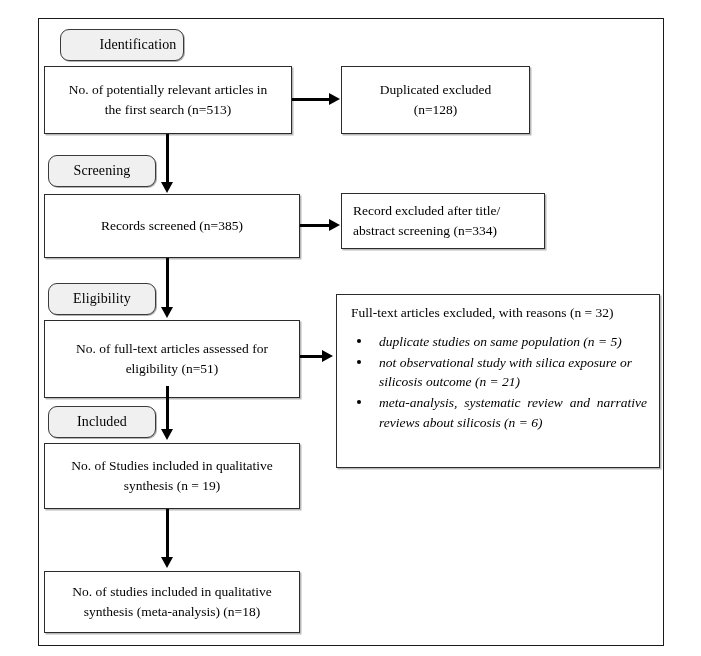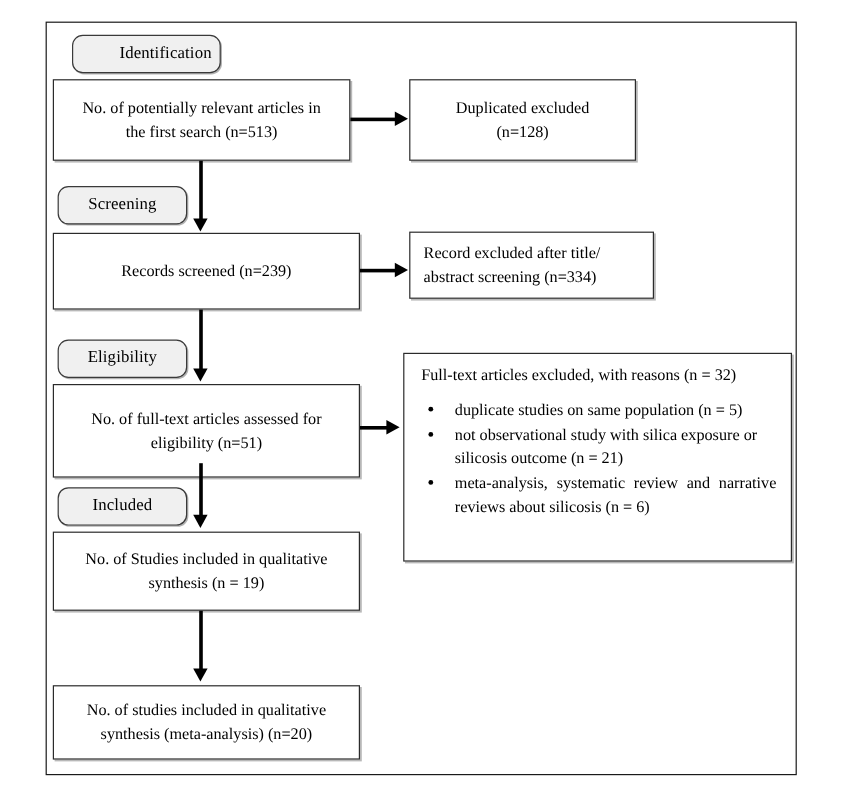--- a/index.html
+++ b/index.html
@@ -83,20 +83,21 @@
     margin: 0;
     padding: 0;
     list-style: none;
   }
   .reasons-list li {
     position: relative;
     padding-left: 30px;
     margin-bottom: 2px;
     font-size: 13.5px;
     line-height: 1.42;
+    font-style: italic;
   }
   .reasons-list li .bullet-dot {
     position: absolute;
     left: 8px;
     top: 0.52em;
     width: 4px;
     height: 4px;
     background: #000;
     border-radius: 50%;
   }
@@ -155,41 +156,41 @@
   </div>
 
   <div class="box" style="left:44px; top:66px; width:248px; height:68px;">
     <span class="box-text">
       <span>No. of potentially relevant articles in</span><br>
       <span>the first search (n=513)</span>
     </span>
   </div>
 
   <div class="box" style="left:44px; top:194px; width:256px; height:64px;">
-    <span class="box-text">Records screened (n=239)</span>
+    <span class="box-text">Records screened (n=385)</span>
   </div>
 
   <div class="box" style="left:44px; top:320px; width:256px; height:78px;">
     <span class="box-text">
       <span>No. of full-text articles assessed for</span><br>
       <span>eligibility (n=51)</span>
     </span>
   </div>
 
   <div class="box" style="left:44px; top:443px; width:256px; height:66px;">
     <span class="box-text">
       <span>No. of Studies included in qualitative</span><br>
       <span>synthesis (n = 19)</span>
     </span>
   </div>
 
   <div class="box" style="left:44px; top:571px; width:256px; height:62px;">
     <span class="box-text">
       <span>No. of studies included in qualitative</span><br>
-      <span>synthesis (meta-analysis) (n=20)</span>
+      <span>synthesis (meta-analysis) (n=18)</span>
     </span>
   </div>
 
   <div class="box" style="left:341px; top:66px; width:189px; height:68px;text-align:center;">
     <span class="box-text">
       <span>Duplicated excluded</span><br>
       <span>(n=128)</span>
     </span>
   </div>
 

